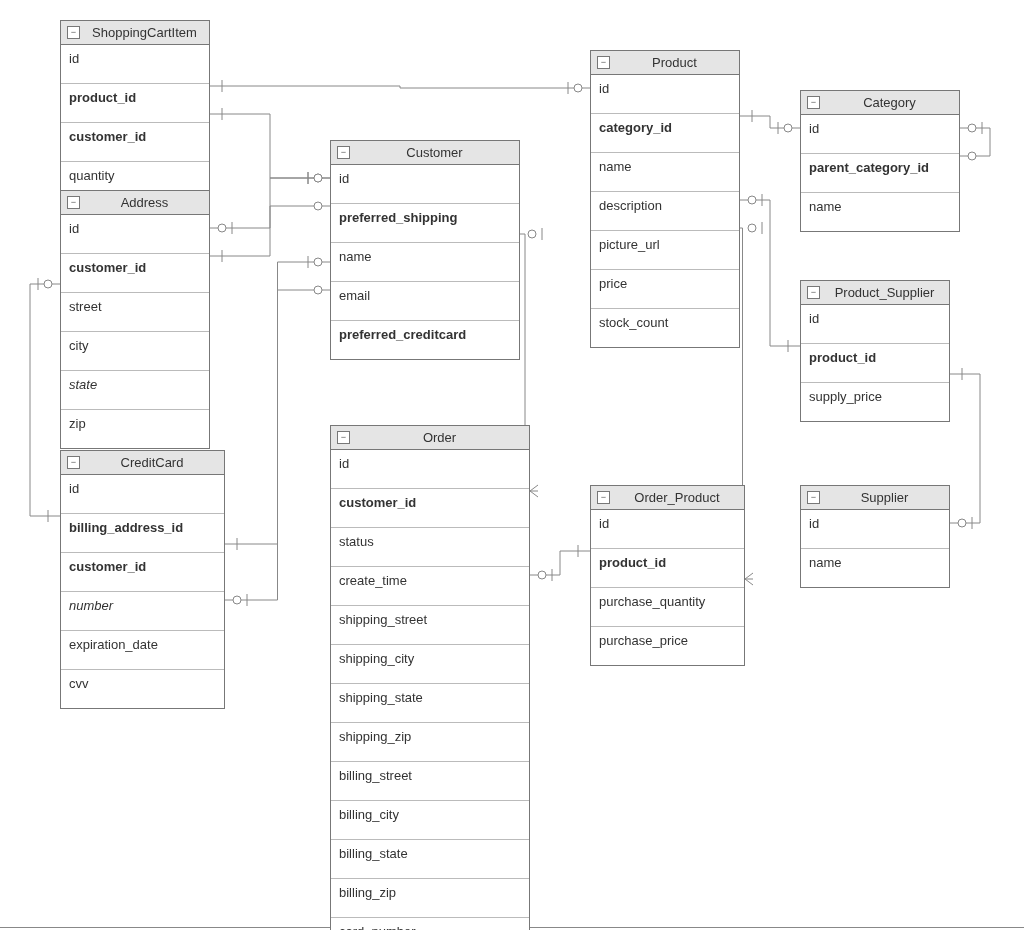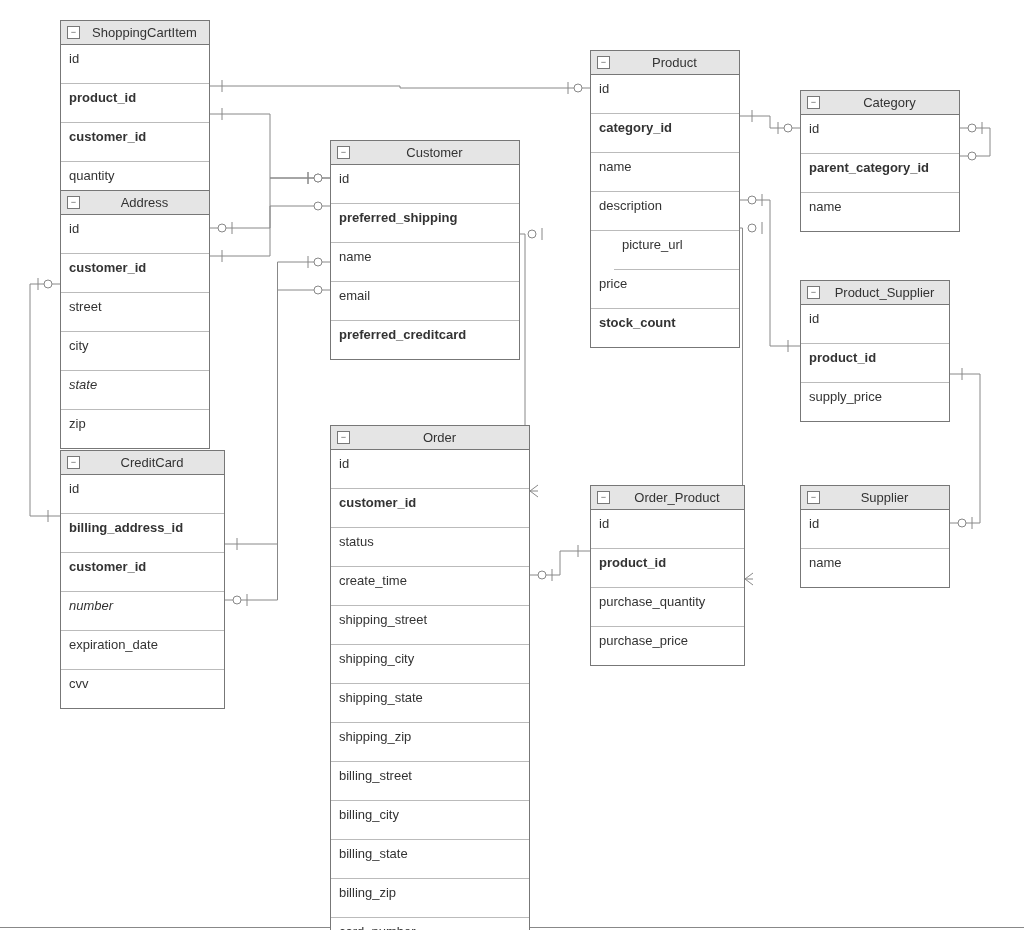--- a/index.html
+++ b/index.html
@@ -227,23 +227,23 @@
     <div class="entity" style="left: 590px; top: 50px; width: 150px;">
       <div class="hdr">
         <span class="toggle">−</span>
         <span class="title">Product</span>
       </div>
       <div class="rows">
         <div class="row" style="height: 28px; line-height: 18px;">id</div>
         <div class="row bold" style="height: 28px; line-height: 18px;">category_id</div>
         <div class="row" style="height: 28px; line-height: 18px;">name</div>
         <div class="row" style="height: 28px; line-height: 18px;">description</div>
-        <div class="row" style="height: 28px; line-height: 18px; margin-left: 23px;">picture_url</div>
+        <div class="row" style="height: 28px; line-height: 18px;">picture_url</div>
         <div class="row" style="height: 28px; line-height: 18px;">price</div>
-        <div class="row" style="height: 28px; line-height: 18px; font-weight: bold;">stock_count</div>
+        <div class="row" style="height: 28px; line-height: 18px;">stock_count</div>
       </div>
     </div>
     <div class="entity" style="left: 590px; top: 485px; width: 155px;">
       <div class="hdr">
         <span class="toggle">−</span>
         <span class="title">Order_Product</span>
       </div>
       <div class="rows">
         <div class="row" style="height: 28px; line-height: 18px;">id</div>
         <div class="row bold" style="height: 28px; line-height: 18px;">product_id</div>

